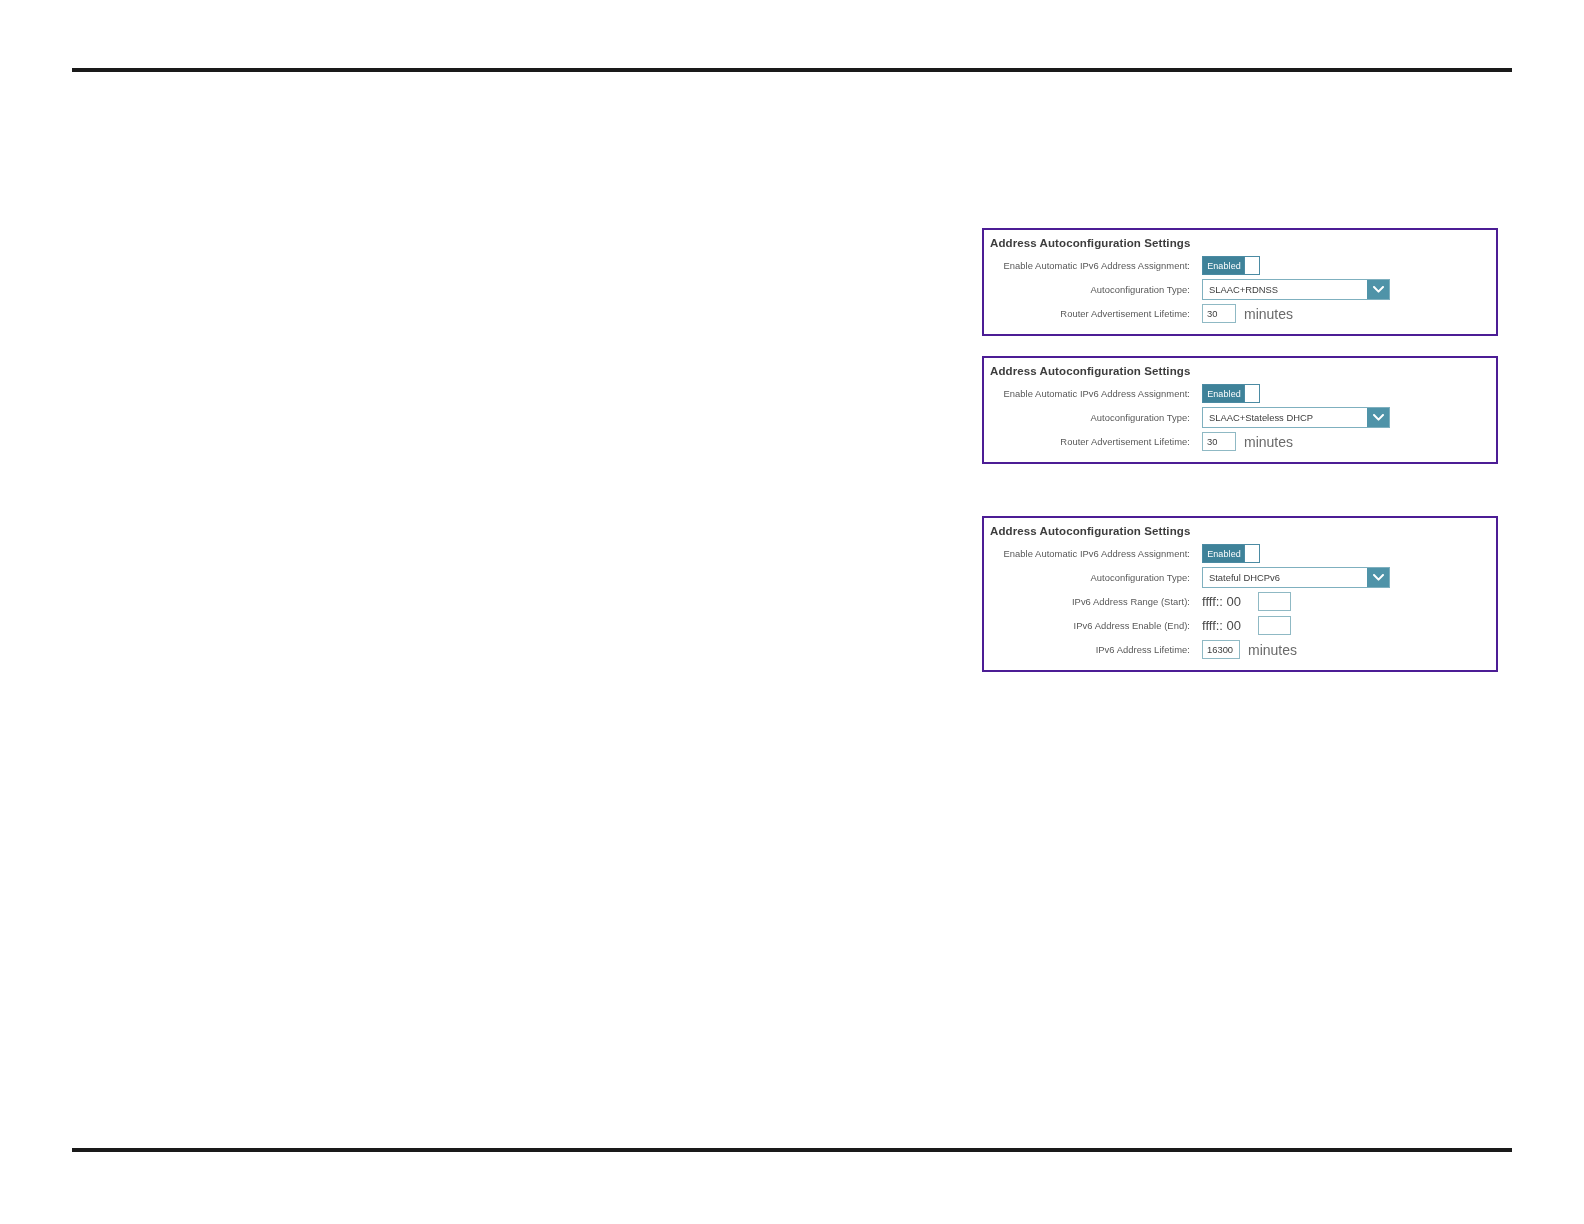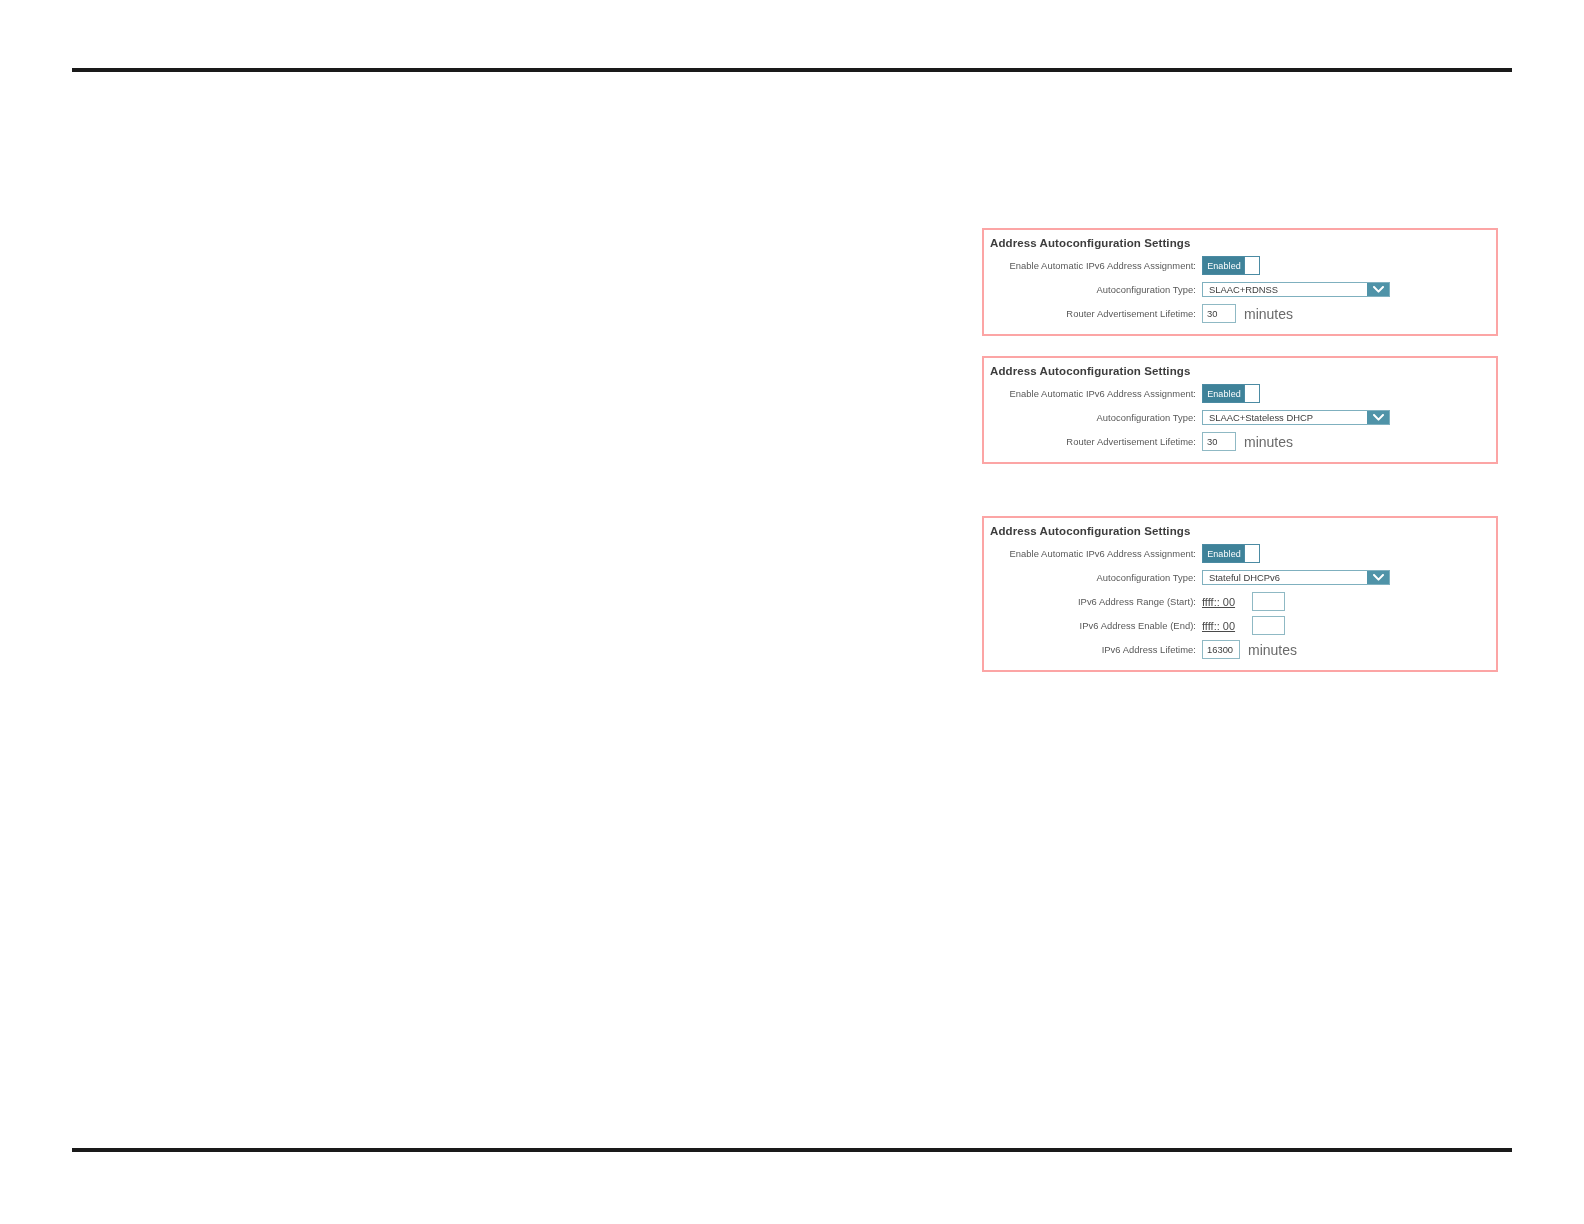--- a/index.html
+++ b/index.html
@@ -33,21 +33,21 @@
 
   
   .panels {
     position: absolute;
     left: 982px;
     top: 228px;
     width: 516px;
   }
 
   .panel {
-    border: 2px solid #fca5a5;
+    border: 2px solid #4c1d95;
     background: #ffffff;
     box-sizing: border-box;
     padding: 7px 0 10px 0;
   }
 
   .panel-title {
     font-size: 11.5px;
     font-weight: bold;
     color: #3d3d3d;
     letter-spacing: .1px;
@@ -62,21 +62,21 @@
     height: 21px;
     margin-bottom: 3px;
   }
   .row:last-child { margin-bottom: 0; }
 
   .row-label {
     width: 218px;
     text-align: right;
     font-size: 9.4px;
     color: #585858;
-    padding-right: 6px;
+    padding-right: 12px;
     box-sizing: border-box;
     white-space: nowrap;
     letter-spacing: .05px;
   }
 
   .row-field {
     display: flex;
     align-items: center;
     flex: 1;
   }
@@ -116,21 +116,21 @@
     background: #ffffff;
     border-left: 1px solid #4b8ba3;
     box-sizing: border-box;
   }
 
   
   .select {
     display: inline-flex;
     align-items: center;
     width: 188px;
-    height: 15px;
+    height: 21px;
     border: 1px solid #7fb0bf;
     box-sizing: border-box;
     background: #ffffff;
     position: relative;
   }
   .select-value {
     font-size: 9.4px;
     color: #3c3c3c;
     padding-left: 6px;
     white-space: nowrap;
@@ -165,25 +165,24 @@
   .input.w-sm  { width: 33px; }
   .input.w-md  { width: 34px; }
   .input.w-lg  { width: 38px; }
 
   .unit {
     font-size: 14px;
     color: #6a6a6a;
     margin-left: 8px;
   }
   .prefix {
-    font-size: 11px;
+    font-size: 13px;
     color: #4a4a4a;
     margin-right: 17px;
     white-space: nowrap;
-    text-decoration: underline;
   }
 
   .gap-sm { height: 20px; }
   .gap-lg { height: 52px; }
 </style>
 </head>
 <body>
 
 <div class="page">
 

